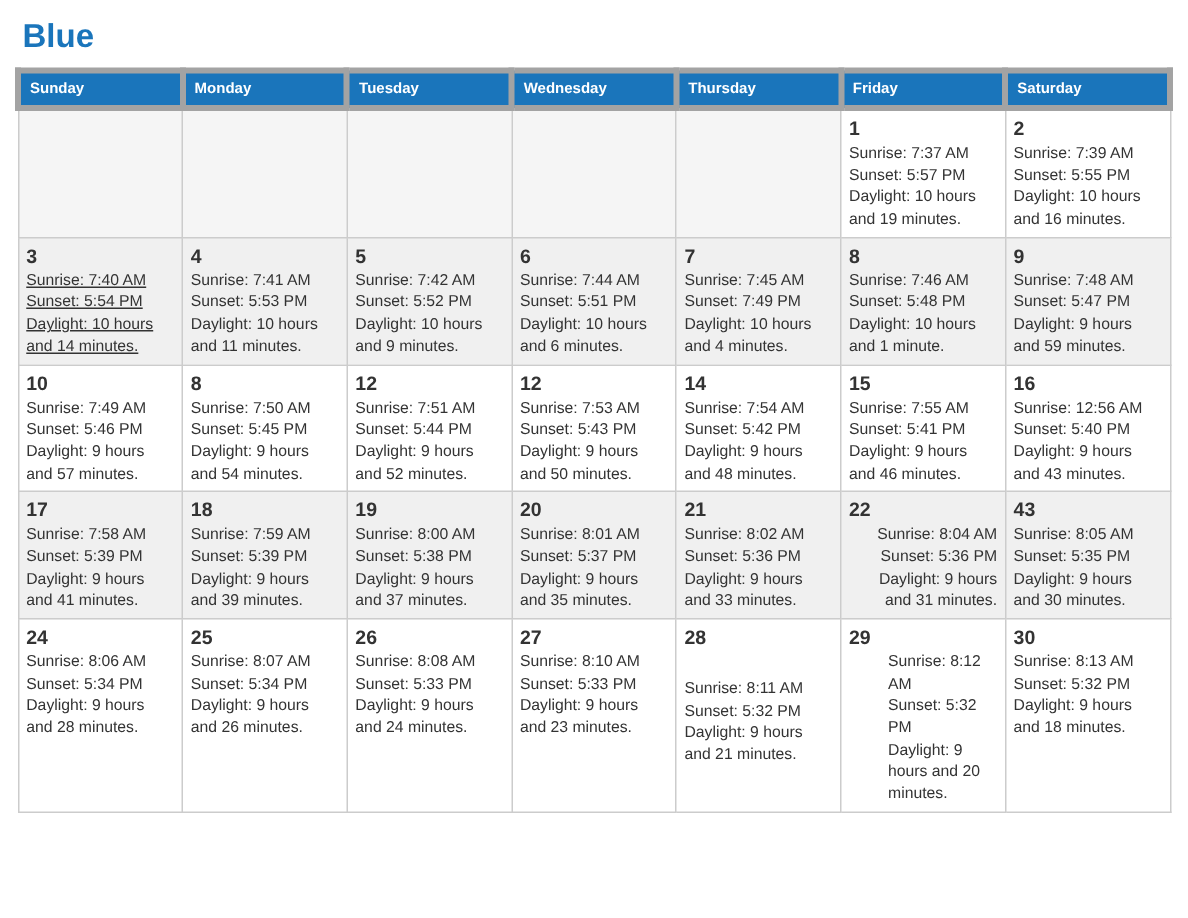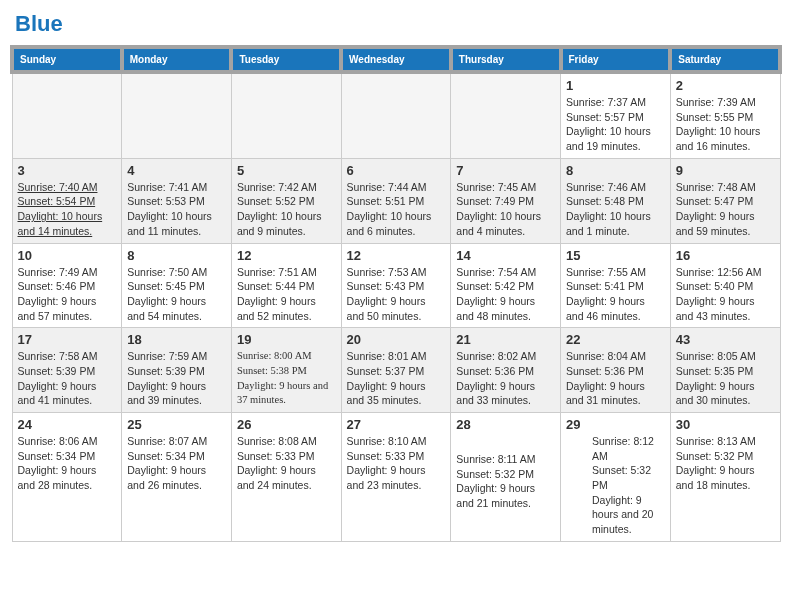--- a/index.html
+++ b/index.html
@@ -219,39 +219,39 @@
 Daylight: 9 hours and 41 minutes.</div>
         </td>
         <td>
           <span class="day-number">18</span>
           <div class="day-info" style="white-space: pre-line;">Sunrise: 7:59 AM
 Sunset: 5:39 PM
 Daylight: 9 hours and 39 minutes.</div>
         </td>
         <td>
           <span class="day-number">19</span>
-          <div class="day-info" style="white-space: pre-line; font-family: Liberation Serif, serif;">Sunrise: 8:00 AM
+          <div class="day-info" style="white-space: pre-line;">Sunrise: 8:00 AM
 Sunset: 5:38 PM
 Daylight: 9 hours and 37 minutes.</div>
         </td>
         <td>
           <span class="day-number">20</span>
           <div class="day-info" style="white-space: pre-line;">Sunrise: 8:01 AM
 Sunset: 5:37 PM
 Daylight: 9 hours and 35 minutes.</div>
         </td>
         <td>
           <span class="day-number">21</span>
           <div class="day-info" style="white-space: pre-line;">Sunrise: 8:02 AM
 Sunset: 5:36 PM
 Daylight: 9 hours and 33 minutes.</div>
         </td>
         <td>
           <span class="day-number">22</span>
-          <div class="day-info" style="white-space: pre-line;">Sunrise: 8:04 AM
+          <div class="day-info" style="white-space: pre-line; text-align: right;">Sunrise: 8:04 AM
 Sunset: 5:36 PM
 Daylight: 9 hours and 31 minutes.</div>
         </td>
         <td>
           <span class="day-number">43</span>
           <div class="day-info" style="white-space: pre-line;">Sunrise: 8:05 AM
 Sunset: 5:35 PM
 Daylight: 9 hours and 30 minutes.</div>
         </td>
       </tr>

